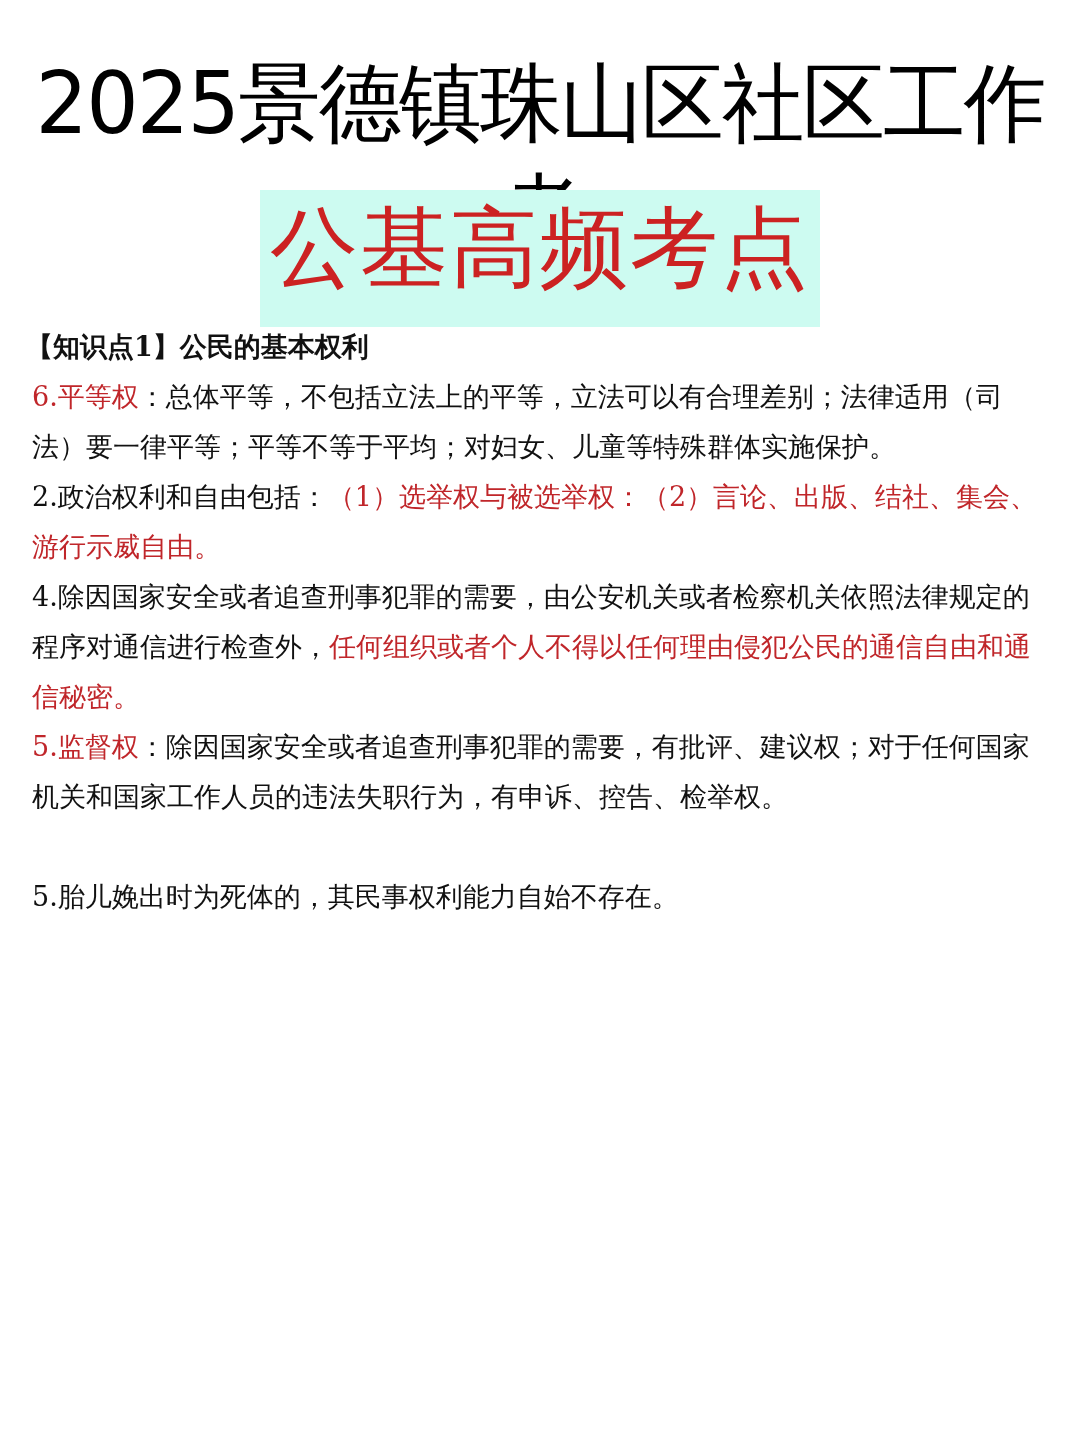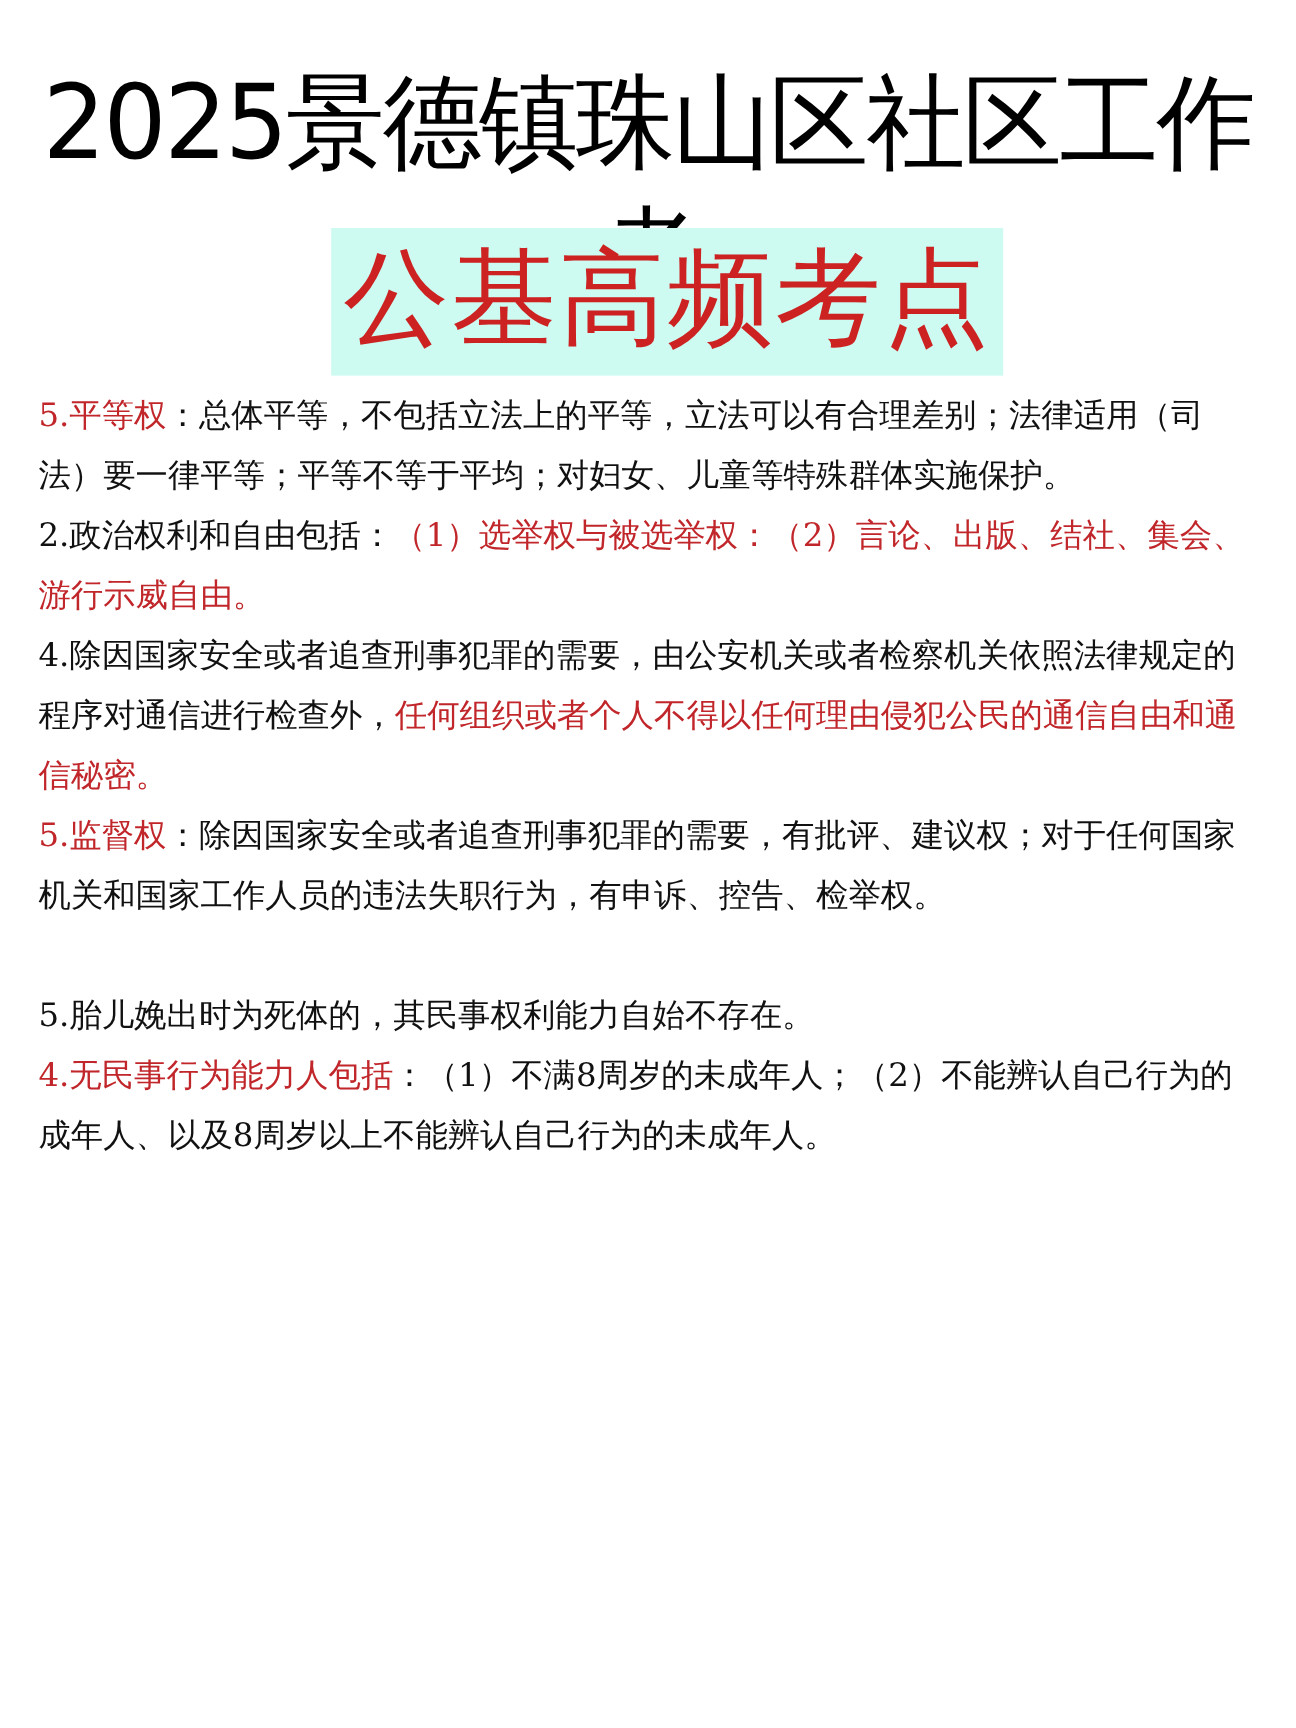--- a/index.html
+++ b/index.html
@@ -2,58 +2,58 @@
 <html><head>
 <meta charset="utf-8">
 <style>
   html, body { margin: 0; padding: 0; background: #ffffff; }
   body { width: 1080px; height: 1440px; overflow: hidden; position: relative;
          font-family: "DejaVu Serif", "Liberation Serif", serif; color: #111111; }
   .title { position: absolute; left: 0; top: 48px; width: 1080px; text-align: center;
            font-family: "DejaVu Sans", "Liberation Sans", sans-serif;
            font-size: 86px; line-height: 110px; color: #000; letter-spacing: -2px;
            transform: scaleX(0.96); transform-origin: center; }
-  .banner { position: absolute; left: 260px; top: 190px; width: 560px; height: 123px;
-            background: #cdfbf1; margin-left: 16px; }
+  .banner { position: absolute; left: 260px; top: 190px; width: 560px; height: 137px;
+            background: #cdfbf1; }
   .banner-text { position: absolute; left: 0; top: 0; width: 560px; height: 115px;
                  text-align: center; line-height: 115px; font-size: 88px; color: #cc2222;
                  font-family: "DejaVu Serif", "Liberation Serif", serif; letter-spacing: 2px; }
   .content { position: absolute; left: 32px; top: 322px; width: 1010px; }
   .heading { font-weight: bold; font-size: 27px; line-height: 50px; margin: 0 0 0 -6px; color: #111; }
   .para { font-size: 27px; line-height: 50px; margin: 0; }
   .red { color: #c0262a; }
   .gap { height: 50px; }
 </style>
 </head>
 <body>
 
 <div class="title">2025景德镇珠山区社区工作者</div>
 
 <div class="banner">
   <div class="banner-text">公基高频考点</div>
 </div>
 
 <div class="content">
   <div>
+    <p class="heading">【知识点1】公民的基本权利</p>
 
-    <p class="para"><span class="red">5.平等权</span><span>：总体平等，不包括立法上的平等，立法可以有合理差别；法律适用（司法）要一律平等；平等不等于平均；对妇女、儿童等特殊群体实施保护。</span></p>
+    <p class="para"><span class="red">6.平等权</span><span>：总体平等，不包括立法上的平等，立法可以有合理差别；法律适用（司法）要一律平等；平等不等于平均；对妇女、儿童等特殊群体实施保护。</span></p>
 
     <p class="para"><span>2.政治权利和自由包括：</span><span class="red">（1）选举权与被选举权：（2）言论、出版、结社、集会、游行示威自由。</span></p>
 
 
     <p class="para"><span>4.除因国家安全或者追查刑事犯罪的需要，由公安机关或者检察机关依照法律规定的程序对通信进行检查外，</span><span class="red">任何组织或者个人不得以任何理由侵犯公民的通信自由和通信秘密。</span></p>
 
     <p class="para"><span class="red">5.监督权</span><span>：除因国家安全或者追查刑事犯罪的需要，有批评、建议权；对于任何国家机关和国家工作人员的违法失职行为，有申诉、控告、检举权。</span></p>
 
 
   </div>
 
   <div class="gap"></div>
 
   <div>
 
 
 
     <p class="para"><span>5.胎儿娩出时为死体的，其民事权利能力自始不存在。</span></p>
 
-    <p class="para"><span class="red">4.无民事行为能力人包括</span><span>：（1）不满8周岁的未成年人；（2）不能辨认自己行为的成年人、以及8周岁以上不能辨认自己行为的未成年人。</span></p>
   </div>
 </div>
 
 </body></html>

